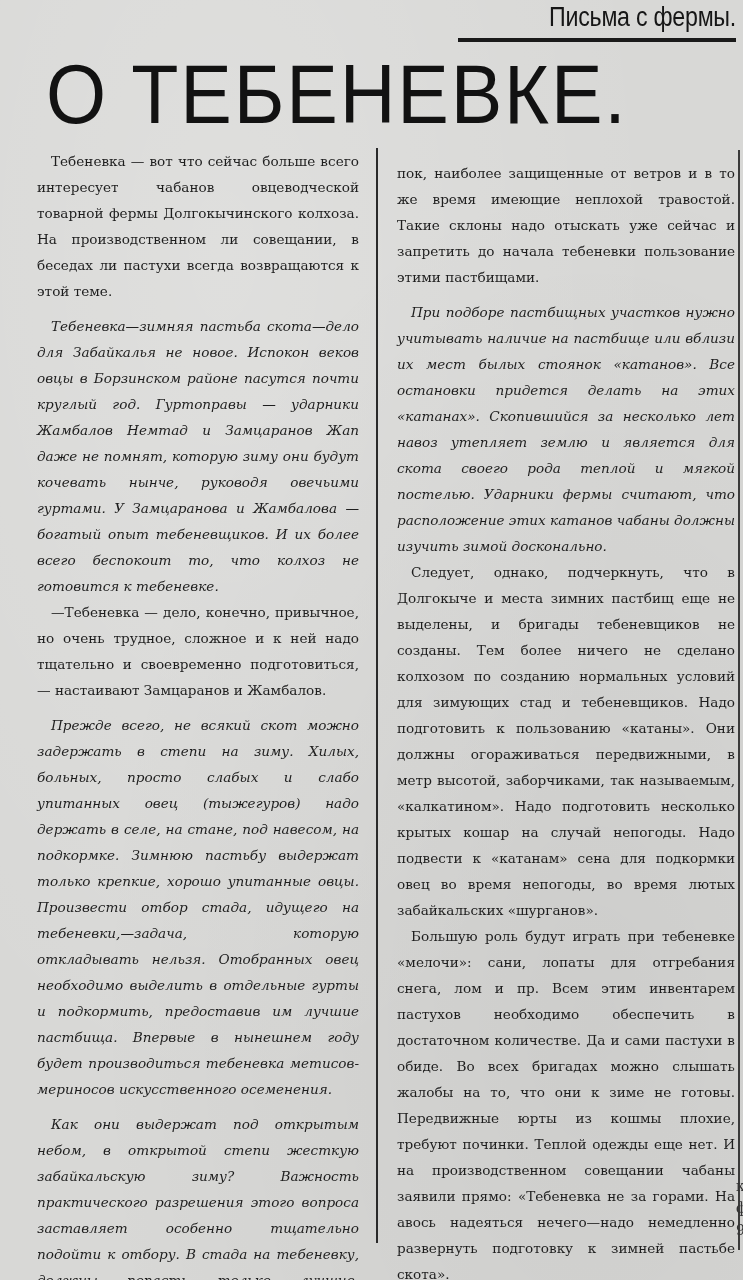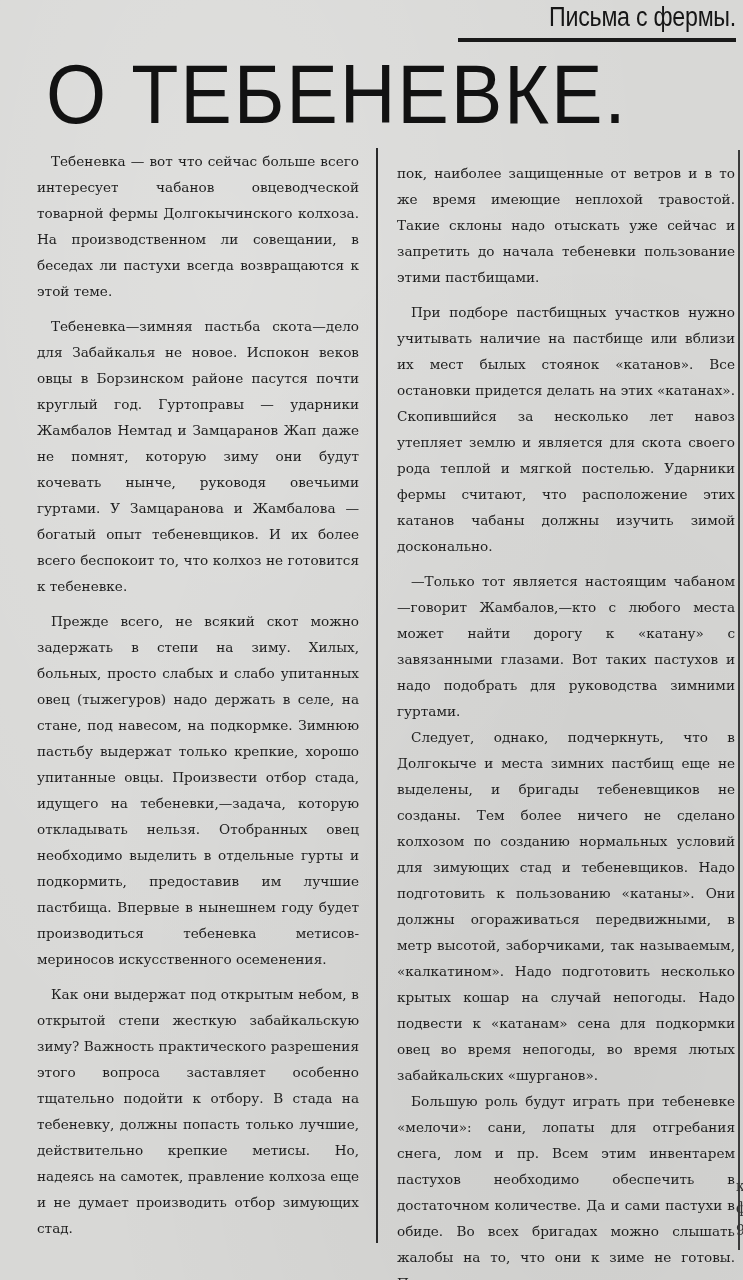--- a/index.html
+++ b/index.html
@@ -67,20 +67,21 @@
       text-align: justify;
       text-align-last: left;
     }
     .col p {
       margin: 0;
       text-indent: 14px;
       hyphens: manual;
     }
     .col p.gap {
       margin-top: 9px;
+      font-style: italic;
     }
     .col p.noindent { text-indent: 0; }
     #col-left  { top: 148px; left: 37px; width: 322px; }
     #col-right { top: 160px; left: 397px; width: 338px; }
     .col-rule {
       position: absolute;
       width: 2px;
       background: #2a2a2a;
     }
     #rule-mid { left: 376px; top: 148px; height: 1095px; }
@@ -129,28 +130,28 @@
 <div class="rubric-rule"></div>
 
 <div class="headline">О ТЕБЕНЕВКЕ.</div>
 
 <div class="col-rule" id="rule-mid"></div>
 <div class="col-rule" id="rule-right"></div>
 
 <div class="col" id="col-left">
   <p>Тебеневка — вот что сейчас больше всего интересует чабанов овцеводческой товарной фермы Долгокычинского колхоза. На производственном ли совещании, в беседах ли пастухи всегда возвращаются к этой теме.</p>
   <p class="gap">Тебеневка—зимняя пастьба скота—дело для Забайкалья не новое. Испокон веков овцы в Борзинском районе пасутся почти круглый год. Гуртоправы — ударники Жамбалов Немтад и Замцаранов Жап даже не помнят, которую зиму они будут кочевать нынче, руководя овечьими гуртами. У Замцаранова и Жамбалова — богатый опыт тебеневщиков. И их более всего беспокоит то, что колхоз не готовится к тебеневке.</p>
+  <p>—Тебеневка — дело, конечно, привычное, но очень трудное, сложное и к ней надо тщательно и своевременно подготовиться, — настаивают Замцаранов и Жамбалов.</p>
   <p class="gap">Прежде всего, не всякий скот можно задержать в степи на зиму. Хилых, больных, просто слабых и слабо упитанных овец (тыжегуров) надо держать в селе, на стане, под навесом, на подкормке. Зимнюю пастьбу выдержат только крепкие, хорошо упитанные овцы. Произвести отбор стада, идущего на тебеневки,—задача, которую откладывать нельзя. Отобранных овец необходимо выделить в отдельные гурты и подкормить, предоставив им лучшие пастбища. Впервые в нынешнем году будет производиться тебеневка метисов-мериносов искусственного осеменения.</p>
   <p class="gap">Как они выдержат под открытым небом, в открытой степи жесткую забайкальскую зиму? Важность практического разрешения этого вопроса заставляет особенно тщательно подойти к отбору. В стада на тебеневку, должны попасть только лучшие, действительно крепкие метисы. Но, надеясь на самотек, правление колхоза еще и не думает производить отбор зимующих стад.</p>
 </div>
 
 <div class="col" id="col-right">
   <p class="noindent">пок, наиболее защищенные от ветров и в то же время имеющие неплохой травостой. Такие склоны надо отыскать уже сейчас и запретить до начала тебеневки пользование этими пастбищами.</p>
   <p class="gap">При подборе пастбищных участков нужно учитывать наличие на пастбище или вблизи их мест былых стоянок «катанов». Все остановки придется делать на этих «катанах». Скопившийся за несколько лет навоз утепляет землю и является для скота своего рода теплой и мягкой постелью. Ударники фермы считают, что расположение этих катанов чабаны должны изучить зимой досконально.</p>
-  <p class="gap">—Только тот является настоящим чабаном—говорит Жамбалов,—кто с любого места может найти дорогу к «катану» с завязанными глазами. Вот таких пастухов и надо подобрать для руководства зимними гуртами.</p>
   <p>Следует, однако, подчеркнуть, что в Долгокыче и места зимних пастбищ еще не выделены, и бригады тебеневщиков не созданы. Тем более ничего не сделано колхозом по созданию нормальных условий для зимующих стад и тебеневщиков. Надо подготовить к пользованию «катаны». Они должны огораживаться передвижными, в метр высотой, заборчиками, так называемым, «калкатином». Надо подготовить несколько крытых кошар на случай непогоды. Надо подвести к «катанам» сена для подкормки овец во время непогоды, во время лютых забайкальских «шурганов».</p>
   <p>Большую роль будут играть при тебеневке «мелочи»: сани, лопаты для отгребания снега, лом и пр. Всем этим инвентарем пастухов необходимо обеспечить в достаточном количестве. Да и сами пастухи в обиде. Во всех бригадах можно слышать жалобы на то, что они к зиме не готовы. Передвижные юрты из кошмы плохие, требуют починки. Теплой одежды еще нет. И на производственном совещании чабаны заявили прямо: «Тебеневка не за горами. На авось надеяться нечего—надо немедленно развернуть подготовку к зимней пастьбе скота».</p>
   <div class="signature">
     <div class="sig-line1">Выездная редакция «ВСПравды»</div>
     <div class="sig-line2">Е. АЛАКШИН, Г. КОНЕНКИН,</div>
     <div class="sig-line3">М. ПИХТИН.</div>
   </div>
 </div>
 
 <div class="edge-fragment" style="top:1176px;">к</div>

